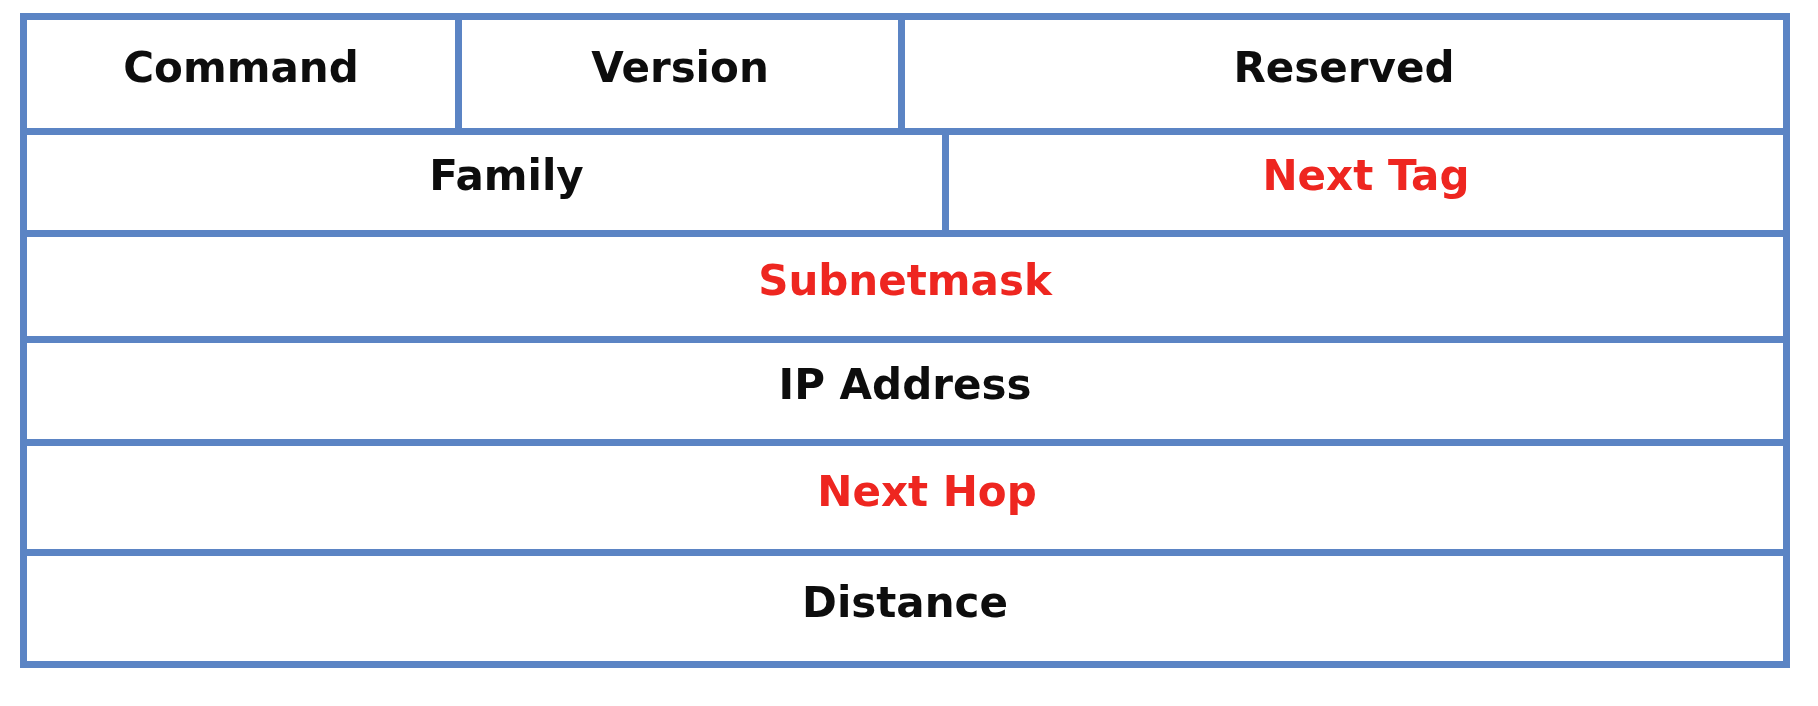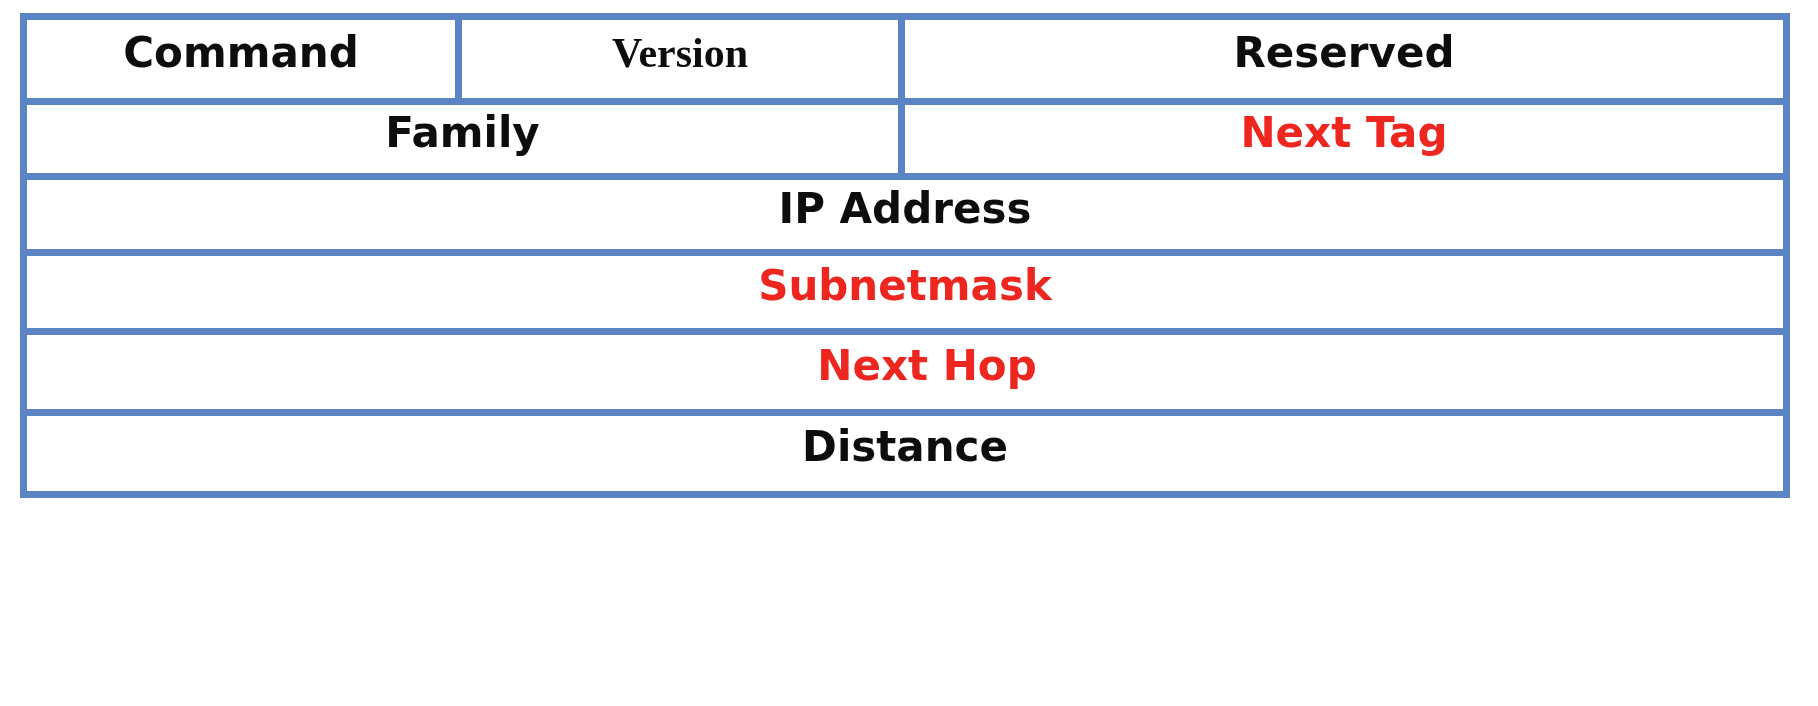--- a/index.html
+++ b/index.html
@@ -12,21 +12,21 @@
     height: 706px;
     font-family: "DejaVu Sans", sans-serif;
     overflow: hidden;
   }
 
   #packet-diagram {
     position: absolute;
     left: 20px;
     top: 13px;
     width: 1770px;
-    height: 485px;
+    height: 655px;
     box-sizing: border-box;
     border: 7px solid #5b84c4;
     background: #ffffff;
     display: flex;
     flex-direction: column;
   }
 
   .packet-row {
     display: flex;
     flex-direction: row;
@@ -34,41 +34,41 @@
     background: #ffffff;
     border-bottom: 7px solid #5b84c4;
     position: relative;
   }
   .packet-row:last-child {
     border-bottom: none;
   }
 
   
   .row-h1 { height: 119px; }
-  .row-h2 { height: 106px; }
+  .row-h2 { height: 106px; padding-left: 44px; }
   .row-h3 { height: 107px; }
   .row-h4 { height: 110px; }
   .row-h5 { height: 114px; padding-left: 44px; }
   .row-h6 { height: 109px; }
 
   .packet-field {
     box-sizing: border-box;
     display: flex;
     align-items: center;
     justify-content: center;
     border-right: 7px solid #5b84c4;
     overflow: hidden;
   }
   .packet-field:last-child {
     border-right: none;
   }
 
   
   .col-command { width: 435px; }
-  .col-version { width: 443px; font-family: Liberation Serif, serif; }
+  .col-version { width: 443px; }
   .col-reserved { flex: 1 1 auto; }
 
   .col-family { width: 878px; }
   .col-routetag { flex: 1 1 auto; }
 
   .col-full { flex: 1 1 auto; }
 
   .field-label {
     font-weight: bold;
     font-size: 42px;
@@ -101,29 +101,29 @@
 
   <div class="packet-row row-h2">
     <div class="packet-field col-family">
       <span class="field-label label-dark nudge-up">Family</span>
     </div>
     <div class="packet-field col-routetag">
       <span class="field-label label-red nudge-up">Next Tag</span>
     </div>
   </div>
 
+  <div class="packet-row row-h4">
+    <div class="packet-field col-full">
+      <span class="field-label label-red nudge-up">Subnetmask</span>
+    </div>
+  </div>
+
   <div class="packet-row row-h3">
     <div class="packet-field col-full">
       <span class="field-label label-dark nudge-up">IP Address</span>
-    </div>
-  </div>
-
-  <div class="packet-row row-h4">
-    <div class="packet-field col-full">
-      <span class="field-label label-red nudge-up">Subnetmask</span>
     </div>
   </div>
 
   <div class="packet-row row-h5">
     <div class="packet-field col-full">
       <span class="field-label label-red nudge-up">Next Hop</span>
     </div>
   </div>
 
   <div class="packet-row row-h6">

